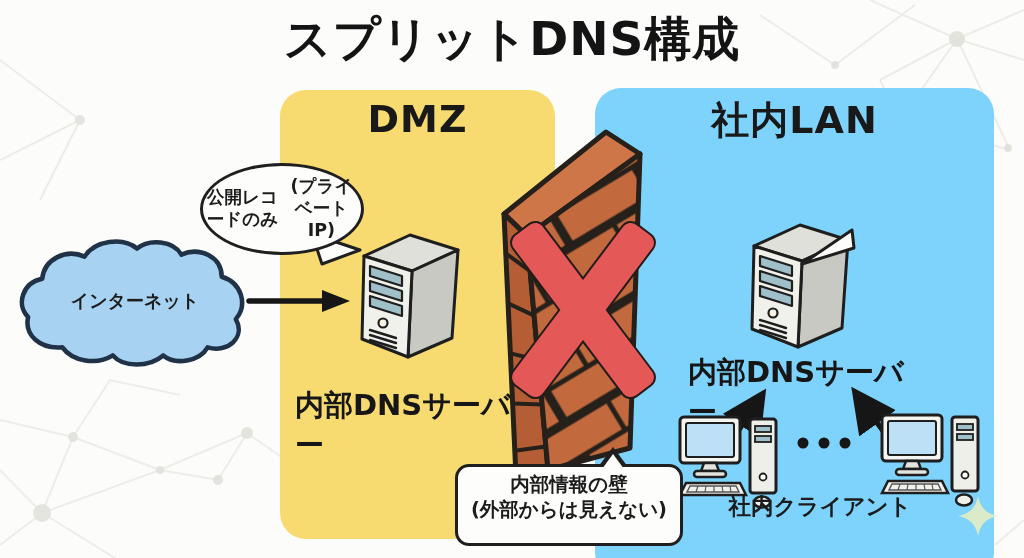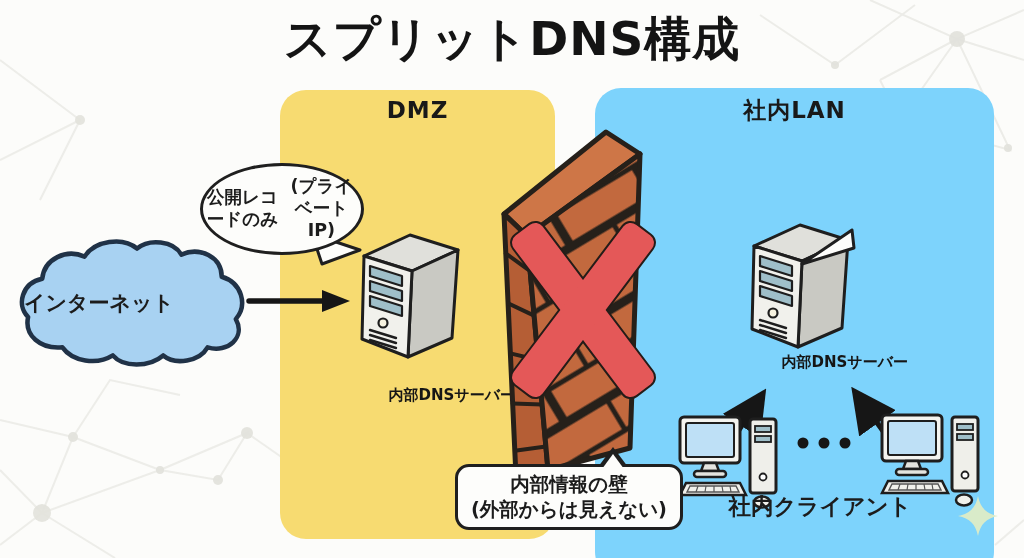--- a/index.html
+++ b/index.html
@@ -9,54 +9,54 @@
     font-family:"DejaVu Sans","Liberation Sans",sans-serif;
     color:#1c1c1c;
   }
   .abs{position:absolute;}
   #bg-pattern{left:0;top:0;z-index:0;}
   .zone{z-index:1;border-radius:26px;}
   #zone-dmz{left:280px;top:90px;width:275px;height:449px;background:#F7DB71;}
   #zone-lan{left:595px;top:88px;width:399px;height:490px;background:#7dd3fc;}
   .zone-label{
     position:absolute;left:0;right:0;top:7px;text-align:center;
-    font-size:23px;font-weight:800;letter-spacing:1px;color:#191919;
+    font-size:38px;font-weight:800;letter-spacing:1px;color:#191919;
   }
   #title{
     left:0;right:0;top:8px;text-align:center;z-index:2;
     font-size:47px;font-weight:800;letter-spacing:1px;color:#141414;
   }
   #cloud-wrap{left:14px;top:234px;width:242px;height:142px;z-index:3;}
   #internet-label{
-    left:24px;top:289px;width:222px;z-index:4;
-    font-size:21px;font-weight:800;
+    left:24px;top:289px;width:222px;text-align:center;z-index:4;
+    font-size:18px;font-weight:800;
   }
   #arrow-main{left:246px;top:287px;z-index:3;}
   .bubble{
     z-index:6;background:#FDFDFB;border:3.5px solid #1f1f1f;border-radius:50%;
     display:flex;flex-direction:row;align-items:center;justify-content:center;
     text-align:center;font-weight:800;line-height:1.25;
   }
   #bubble-ext{left:200px;top:163px;width:158px;height:86px;font-size:17.5px;}
   #bubble-int{left:798px;top:161px;width:190px;height:83px;font-size:18px;}
   .bubble-tail{z-index:5;}
   #bubble-ext-tail{left:308px;top:232px;}
   #bubble-int-tail{left:788px;top:226px;}
   #server-ext{left:352px;top:226px;z-index:3;}
   #server-int{left:742px;top:216px;z-index:3;}
   .server-label{
-    z-index:4;text-align:right;font-size:15px;font-weight:800;color:#161616;
+    z-index:4;text-align:left;font-size:29px;font-weight:800;color:#161616;
   }
   #label-ext{left:295px;top:386px;width:220px;}
   #label-int{left:688px;top:353px;width:220px;}
   #wall-wrap{left:495px;top:120px;z-index:5;}
   #note-box{
     left:455px;top:464px;width:214px;z-index:7;
     background:#FDFDFB;border:3px solid #1f1f1f;border-radius:14px;
-    padding:5px 4px 4px 4px;text-align:center;
+    padding:5px 4px 20px 4px;text-align:center;
     font-size:19.5px;font-weight:800;line-height:1.3;
   }
   #note-tail-outer{
     position:absolute;top:-20px;left:140px;width:0;height:0;
     border-left:15px solid transparent;border-right:15px solid transparent;
     border-bottom:20px solid #1f1f1f;
   }
   #note-tail-inner{
     position:absolute;top:-13px;left:144px;width:0;height:0;
     border-left:11px solid transparent;border-right:11px solid transparent;

